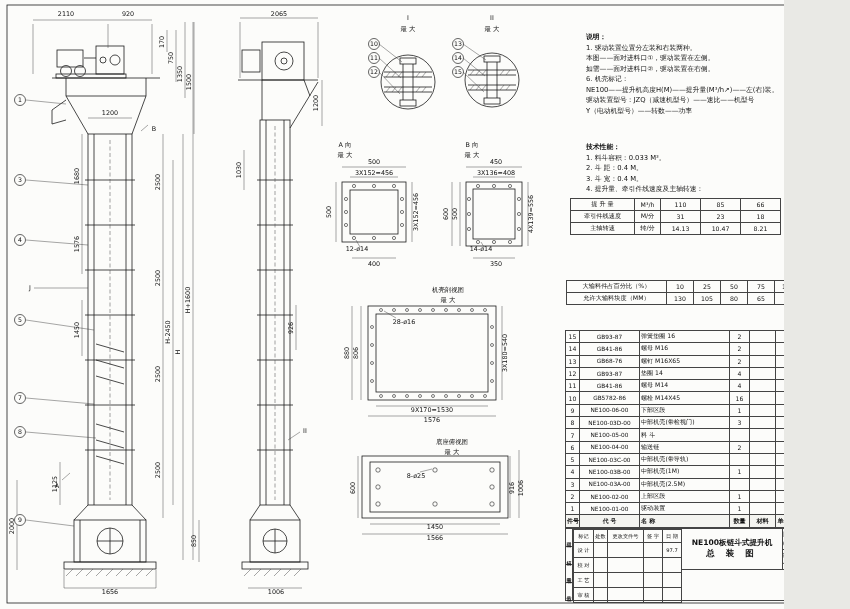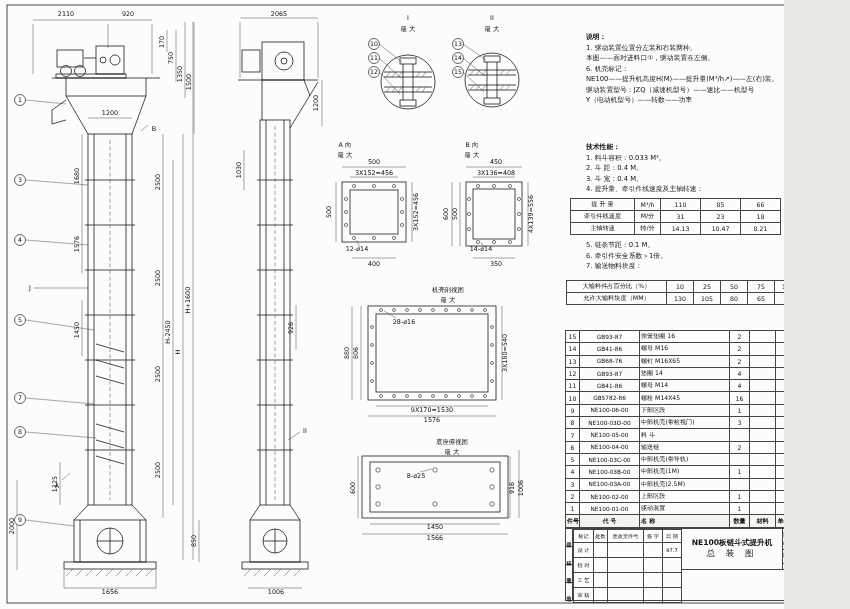--- a/index.html
+++ b/index.html
@@ -37,21 +37,21 @@
   .tb-side div:last-child{border-bottom:none}
   #rev{width:108px;border-collapse:collapse;table-layout:fixed}
   #rev td{border:1px solid #444;font-size:5.2px;text-align:center;padding:0;height:14px;
           overflow:hidden;white-space:nowrap}
   #rev tr.rev-head td{height:12px}
   .tb-right{flex:1;display:flex;flex-direction:row}
   .tb-r1{height:40px;display:flex;border-bottom:1px solid #444}
   .tb-title{width:100px;border-right:1px solid #444;display:flex;flex-direction:column;
             align-items:center;justify-content:center}
   .t1{font-size:7.6px;font-weight:bold}
-  .t2{font-size:8.5px;font-weight:normal;letter-spacing:4px}
+  .t2{font-size:8.5px;font-weight:bold;letter-spacing:4px}
   .tb-code{flex:1;display:flex;flex-direction:column}
   .code{height:20px;display:flex;align-items:center;justify-content:center;
         font-size:7.4px;font-weight:normal;border-bottom:1px solid #444}
   .type{flex:1;display:flex;align-items:center;justify-content:center;font-size:6.5px;letter-spacing:2px}
   .tb-r2{flex:1;display:flex;flex-direction:column}
   .r2row{display:flex;flex:1}
   .r2row div{border-right:1px solid #444;border-bottom:1px solid #444;font-size:5.2px;
              display:flex;align-items:center;justify-content:center;box-sizing:border-box}
   .r2row div:last-child{border-right:none}
   .r2row:last-child div{border-bottom:none}
@@ -322,20 +322,21 @@
         <text x="435" y="529" class="lbl">1450</text>
         <text x="435" y="540" class="lbl">1566</text>
       </g>
   </svg>
 
   <div class="panel" id="notes">
     <div class="blk-title">说明：</div>
     <div id="notes-lines">
         <div>1. 驱动装置位置分左装和右装两种。</div>
         <div>   本图——面对进料口①，驱动装置在左侧。</div>
+        <div>   如需——面对进料口②，驱动装置在右侧。</div>
         <div>6. 机壳标记：</div>
         <div>   NE100——提升机高度H(M)——提升量(M³/h↗)——左(右)装。</div>
         <div>   驱动装置型号：JZQ（减速机型号）——速比——机型号</div>
         <div>   Y（电动机型号）——转数——功率</div>
       </div>
   </div>
 
   <div class="panel" id="tech">
     <div class="blk-title">技术性能：</div>
     <div id="tech-pre">
@@ -372,25 +373,20 @@
         <tr>
           <td>主轴转速</td>
           <td>转/分</td>
           <td>14.13</td>
           <td>10.47</td>
           <td>8.21</td>
         </tr>
       </tbody>
   </table>
 
-  <div class="panel" id="tech-post">
-      <div>5. 链条节距：0.1 M。</div>
-      <div>6. 牵引件安全系数＞1倍。</div>
-      <div>7. 输送物料块度：</div>
-    </div>
 
   <table class="grid" id="pct-table">
     <colgroup>
         <col style="width:100px">
         <col style="width:27px">
         <col style="width:27px">
         <col style="width:27px">
         <col style="width:27px">
         <col style="width:27px">
       </colgroup>

